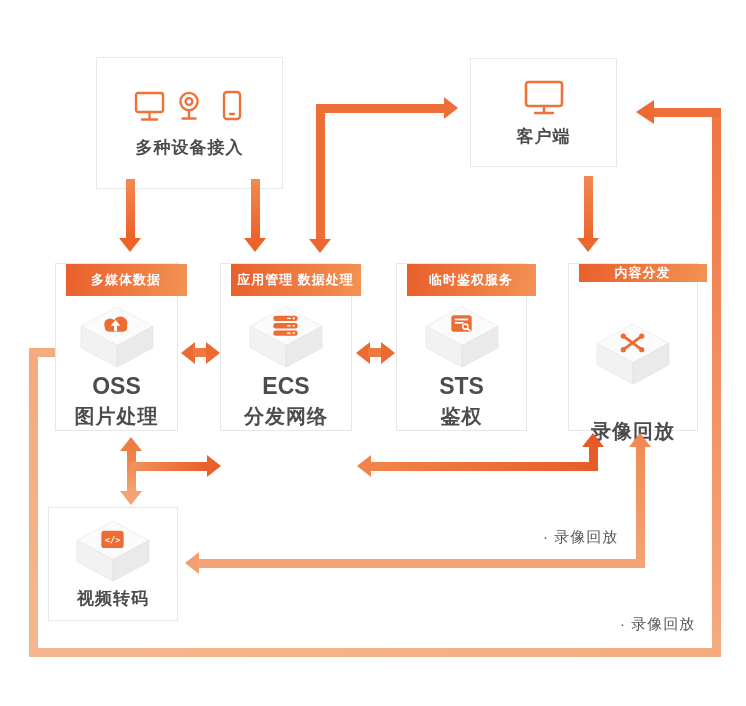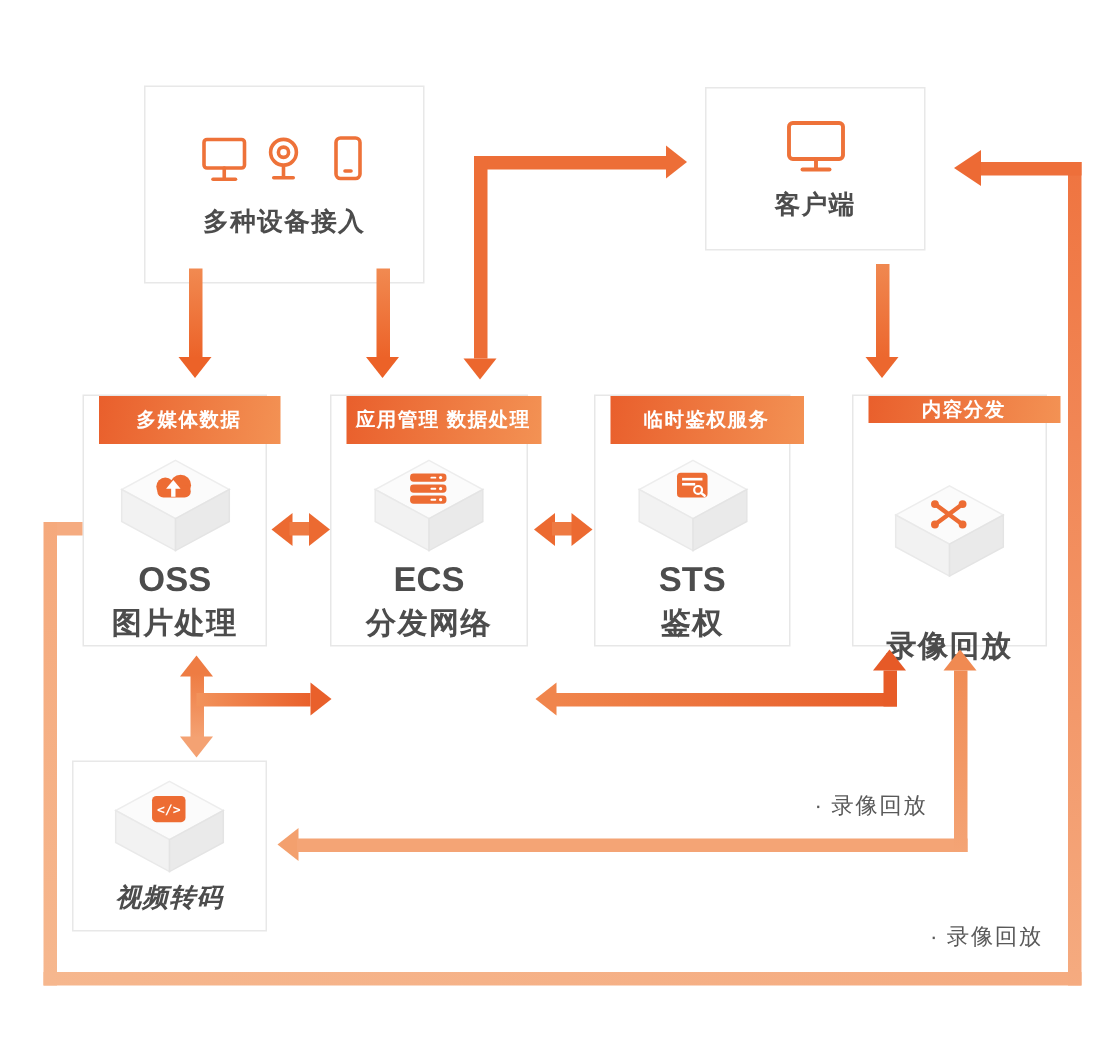--- a/index.html
+++ b/index.html
@@ -155,21 +155,21 @@
 
 
   <div class="plainbox" style="left:48px; top:507px; width:130px; height:114px;">
     <svg class="cube" style="margin-top:0;" viewBox="0 0 80 66">
       <polygon points="40,2 77,22 40,42 3,22" fill="#fbfbfb" stroke="#ededed"></polygon>
       <polygon points="3,22 3,44 40,64 40,42" fill="#f2f2f2" stroke="#e9e9e9"></polygon>
       <polygon points="77,22 77,44 40,64 40,42" fill="#eaeaea" stroke="#e4e4e4"></polygon>
       <rect x="28" y="12" width="23" height="18" rx="3" fill="#ed6c33"></rect>
       <text x="39.5" y="24.5" font-size="9" font-weight="bold" fill="#fff" text-anchor="middle" font-family="DejaVu Sans Mono, monospace">&lt;/&gt;</text>
     </svg>
-    <div class="lbl" style="margin-top:4px;font-style:italic;">视频转码</div>
+    <div class="lbl" style="margin-top:4px;">视频转码</div>
   </div>
 
   <div class="note" style="left:543px; top:528px;">· 录像回放</div>
   <div class="note" style="left:620px; top:615px;">· 录像回放</div>
 
   <div>
     <div class="seg" style="left:126px; top:179px; width:9px; height:60px; background:linear-gradient(180deg,#f18a51,#ec6228);"></div>
     <div class="head head-down" style="--c:#ec6228; left:119px; top:238px;"></div>
   </div>
 

